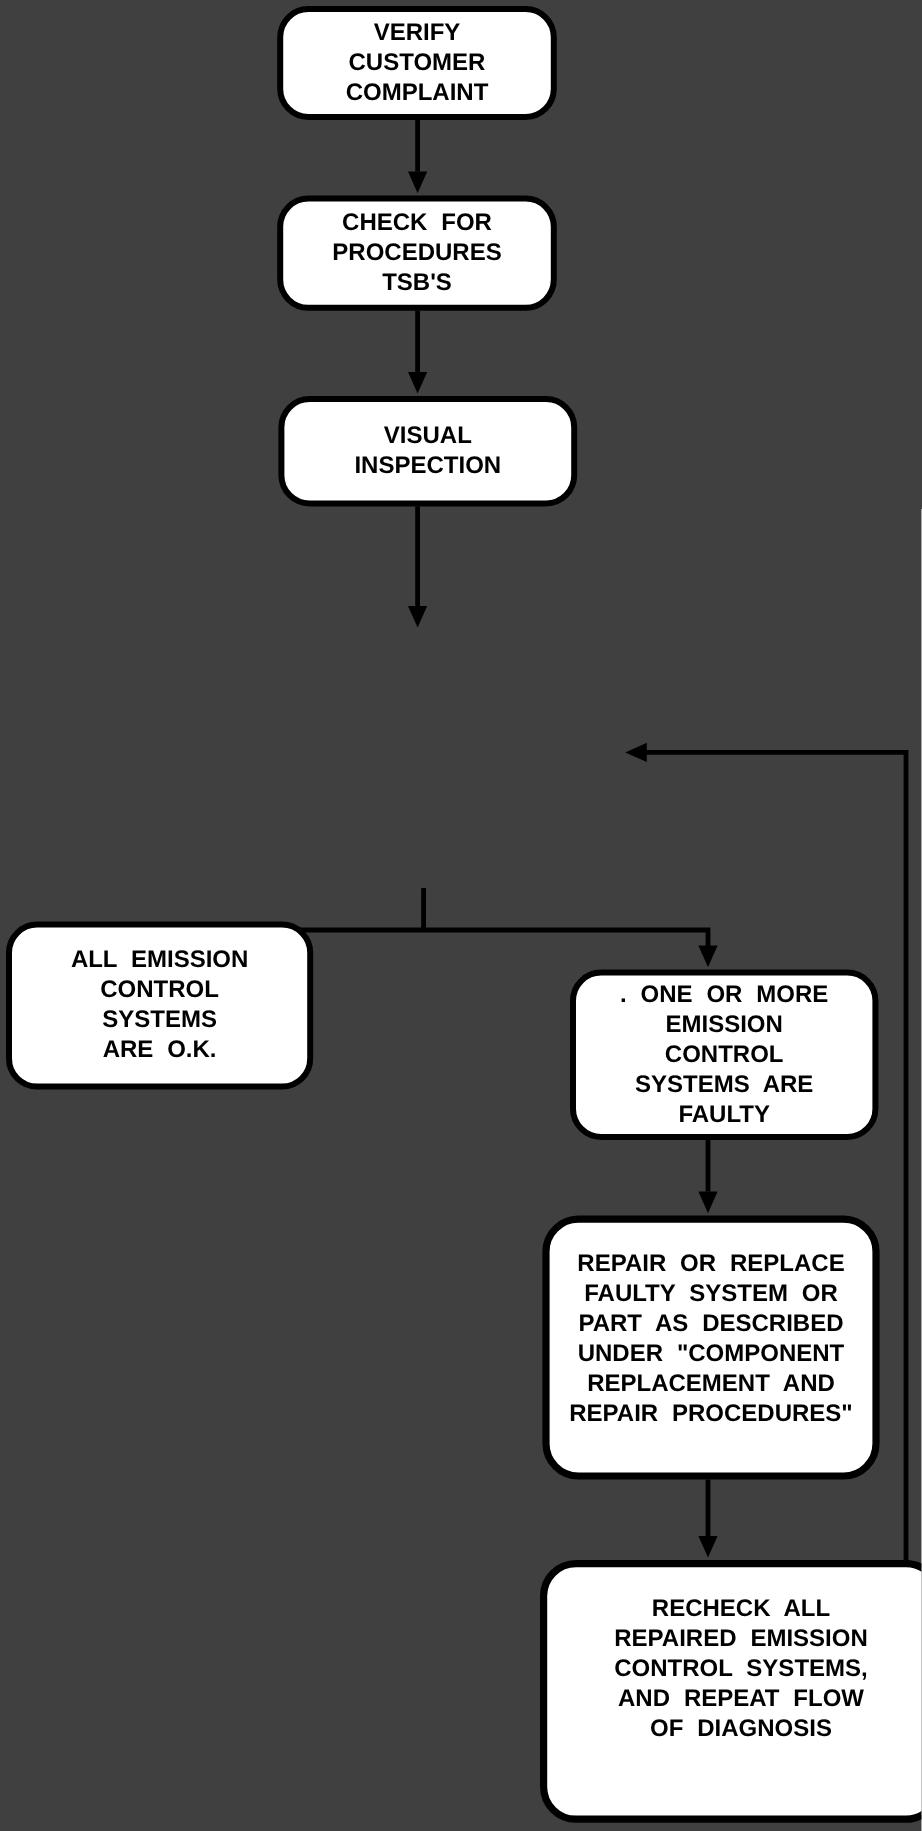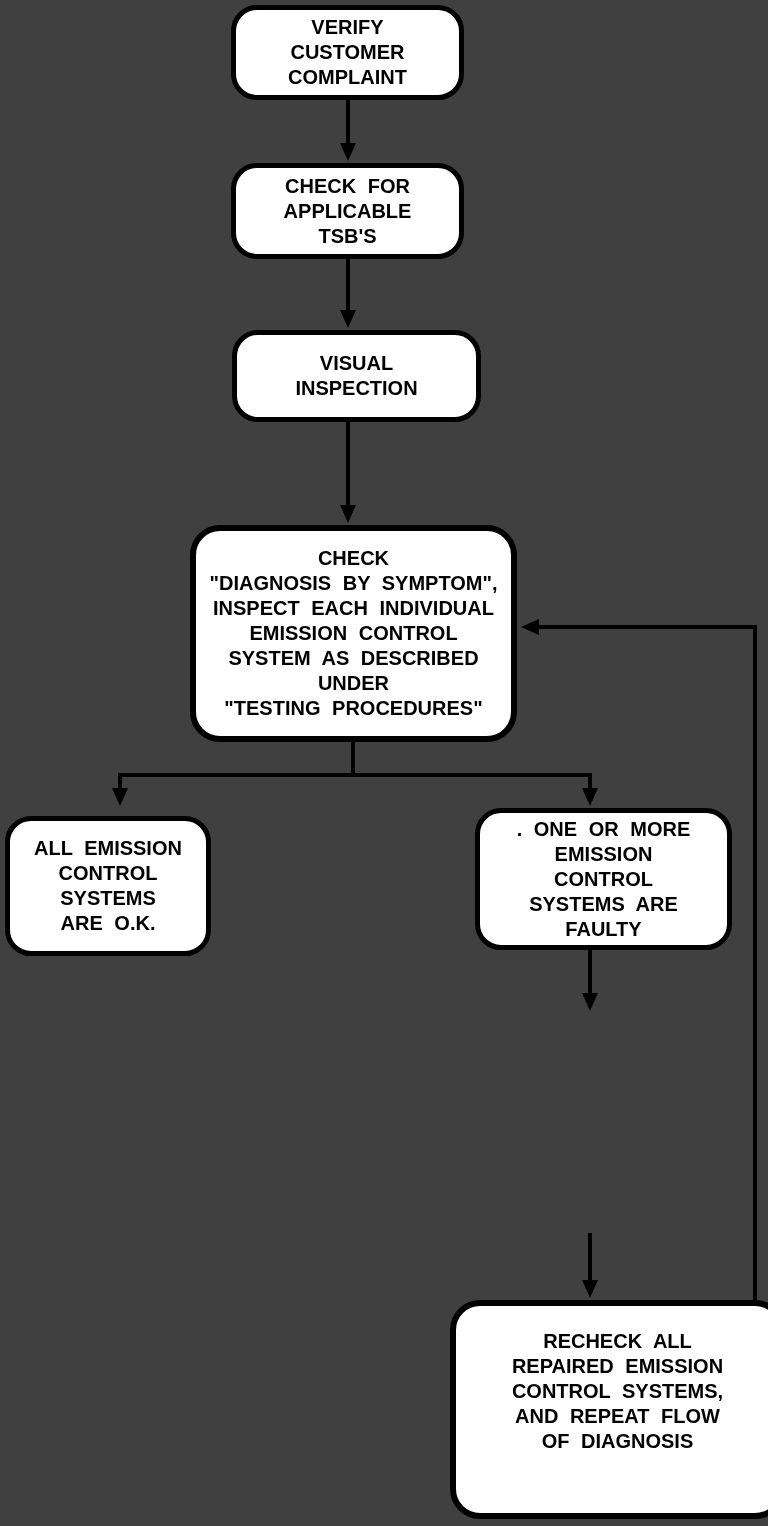--- a/index.html
+++ b/index.html
@@ -78,45 +78,44 @@
 
     <path d="M733,1413 H755 V627 H539" stroke="#000" stroke-width="4" fill="none" stroke-linejoin="miter" stroke-linecap="square"></path>
     <polygon points="521,627 539,619 539,635" fill="#000"></polygon>
   </svg>
 
   <div class="node" style="left:231px; top:5px; width:233px; height:95px;">VERIFY
 CUSTOMER
 COMPLAINT</div>
 
   <div class="node" style="left:231px; top:163px; width:233px; height:96px;">CHECK FOR
-APPLICABLE
+PROCEDURES
 TSB'S</div>
 
   <div class="node" style="left:232px; top:330px; width:249px; height:92px;">VISUAL
 INSPECTION</div>
 
-  <div class="node big" style="left:190px; top:525px; width:327px; height:217px;">CHECK
-"DIAGNOSIS BY SYMPTOM",
-INSPECT EACH INDIVIDUAL
-EMISSION CONTROL
-SYSTEM AS DESCRIBED
-UNDER
-"TESTING PROCEDURES"</div>
 
-  <div class="node" style="left:5px; top:816px; width:206px; height:140px;">ALL EMISSION
+  <div class="node" style="left:5px; top:768px; width:256px; height:140px;">ALL EMISSION
 CONTROL
 SYSTEMS
 ARE O.K.</div>
 
   <div class="node" style="left:475px; top:808px; width:257px; height:142px;">. ONE OR MORE
 EMISSION
 CONTROL
 SYSTEMS ARE
 FAULTY</div>
 
+  <div class="node big pad-bottom-sm" style="left:452px; top:1013px; width:281px; height:220px;">REPAIR OR REPLACE
+FAULTY SYSTEM OR
+PART AS DESCRIBED
+UNDER "COMPONENT
+REPLACEMENT AND
+REPAIR PROCEDURES"</div>
 
   <div class="node big pad-bottom-lg" style="left:450px; top:1300px; width:335px; height:219px;">RECHECK ALL
 REPAIRED EMISSION
 CONTROL SYSTEMS,
 AND REPEAT FLOW
 OF DIAGNOSIS</div>
 
 </div>
 
 </body></html>

